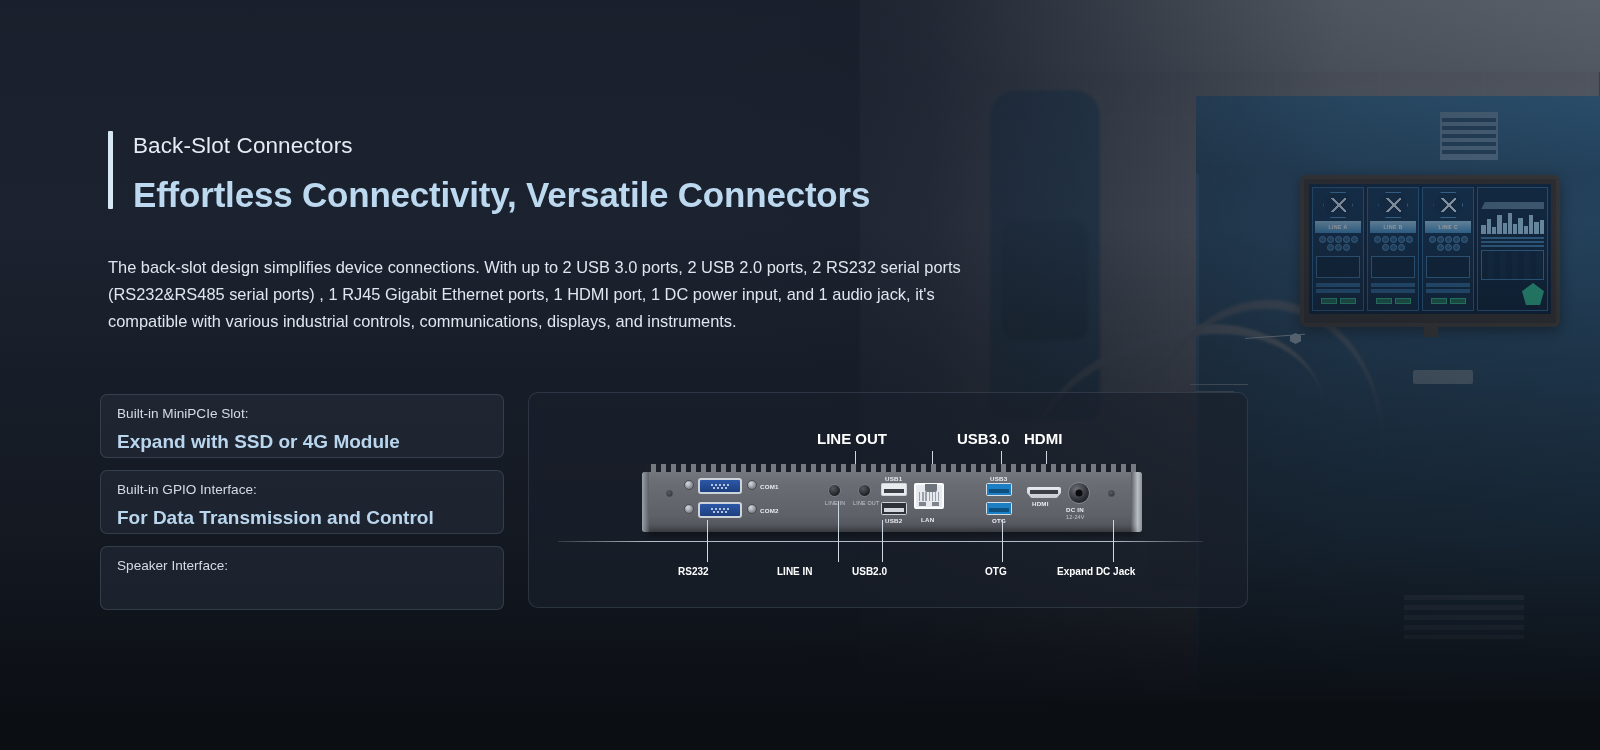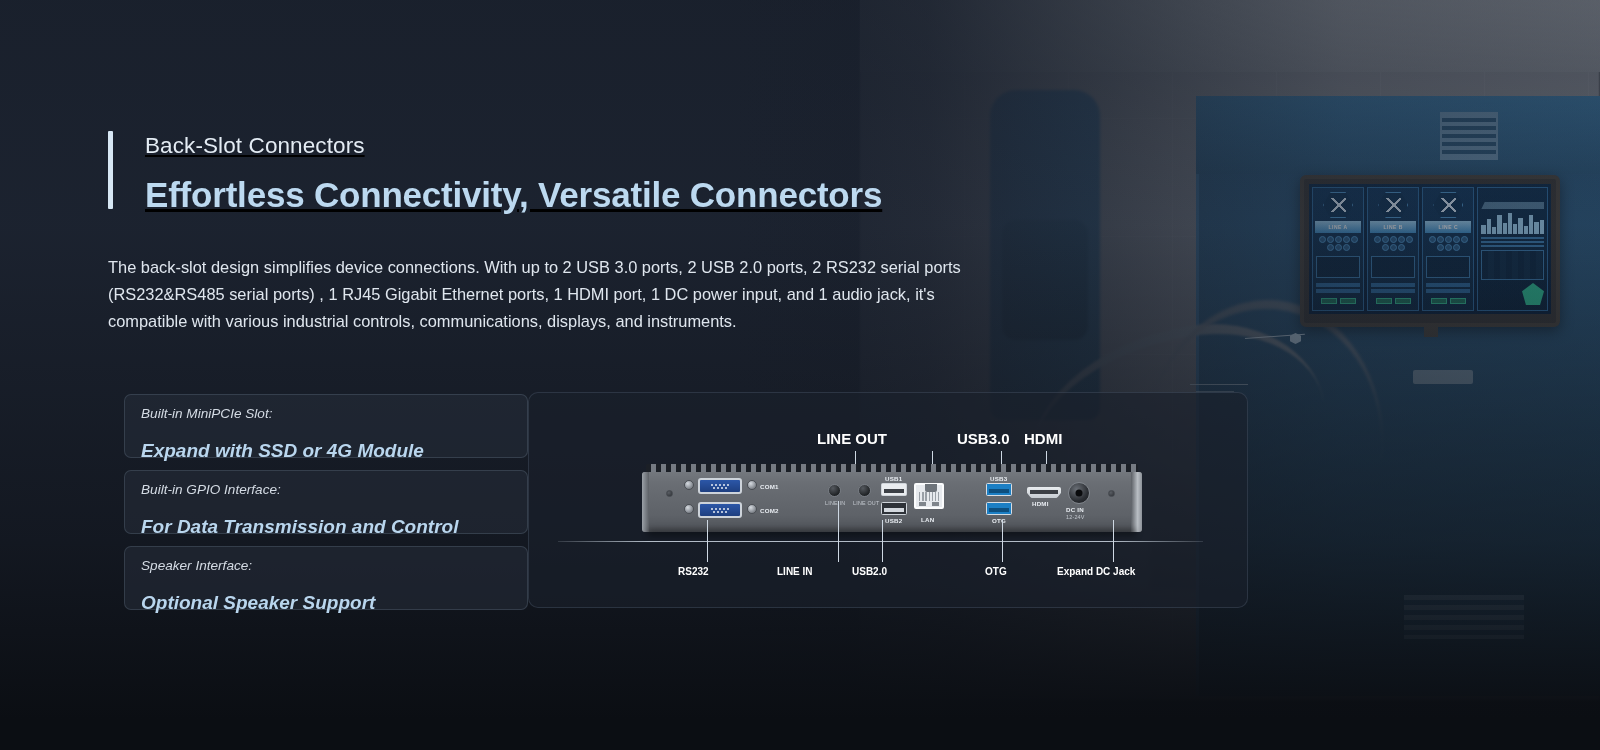--- a/index.html
+++ b/index.html
@@ -173,48 +173,48 @@
       linear-gradient(90deg,#1c2330 0%, #1c2330 46%, rgba(28,35,48,.92) 58%, rgba(26,33,45,.70) 70%, rgba(24,30,42,.46) 84%, rgba(22,28,40,.36) 100%);
   }
   .bg-overlay2 {
     position:absolute; inset:0;
     background:linear-gradient(180deg, rgba(20,26,36,.30) 0%, rgba(18,23,32,.05) 30%, rgba(12,15,21,.55) 72%, #0b0e13 96%);
   }
 
   
   .content { position:absolute; inset:0; }
 
-  .heading-wrap { position:absolute; left:108px; top:131px; display:flex; gap:32px;text-decoration:underline; }
+  .heading-wrap { position:absolute; left:108px; top:131px; display:flex; gap:20px; }
   .accent-bar { width:5px; height:78px; background:#d7e7f4; border-radius:1px; flex:none; }
   .eyebrow {
     font-size:22.5px; color:#e4ecf4; font-weight:400; letter-spacing:.1px;
     line-height:1; padding-top:4px;
   }
   .headline {
     font-size:35px; color:#bcd9f0; font-weight:bold; letter-spacing:-.2px;
     line-height:1; margin-top:19px; white-space:nowrap;
   }
 
   .paragraph {
     position:absolute; left:108px; top:254px; width:900px;
     font-size:16.4px; line-height:27px; color:#dfe6ee; font-weight:400;
   }
 
   
-  .cards { position:absolute; left:124px; top:394px; width:404px;font-style:italic; }
+  .cards { position:absolute; left:100px; top:394px; width:404px; }
   .card {
     background:rgba(38,45,58,.55);
     border:1px solid rgba(120,138,160,.26);
     border-radius:7px;
     padding:11px 0 12px 16px;
     margin-bottom:12px;
     height:64px;
   }
   .card-sub { font-size:13.6px; color:#d4dbe4; line-height:1.25; }
-  .card-title { font-size:19px; color:#b9d6ee; font-weight:bold; margin-top:17px; line-height:1.2; }
+  .card-title { font-size:19px; color:#b9d6ee; font-weight:bold; margin-top:8px; line-height:1.2; }
 
   
   .panel {
     position:absolute; left:528px; top:392px; width:720px; height:216px;
     background:rgba(26,32,44,.62);
     border:1px solid rgba(120,138,160,.22);
     border-radius:10px;
   }
 
   .label-top, .label-bot {
@@ -479,21 +479,20 @@
       <div class="card">
         <div class="card-sub">Built-in MiniPCIe Slot:</div>
         <div class="card-title">Expand with SSD or 4G Module</div>
       </div>
       <div class="card">
         <div class="card-sub">Built-in GPIO Interface:</div>
         <div class="card-title">For Data Transmission and Control</div>
       </div>
       <div class="card">
         <div class="card-sub">Speaker Interface:</div>
-        <div class="card-title">Optional Speaker Support</div>
       </div>
     </div>
 
     <div class="panel"></div>
 
     <div class="label-top" style="left:817px; top:430px;">LINE OUT</div>
     <div class="leader" style="left:855px; top:451px; height:22px;"></div>
 
     <div class="label-top" style="left:911px; top:430px;margin-top:44px;">RJ45</div>
     <div class="leader" style="left:932px; top:451px; height:22px;"></div>

